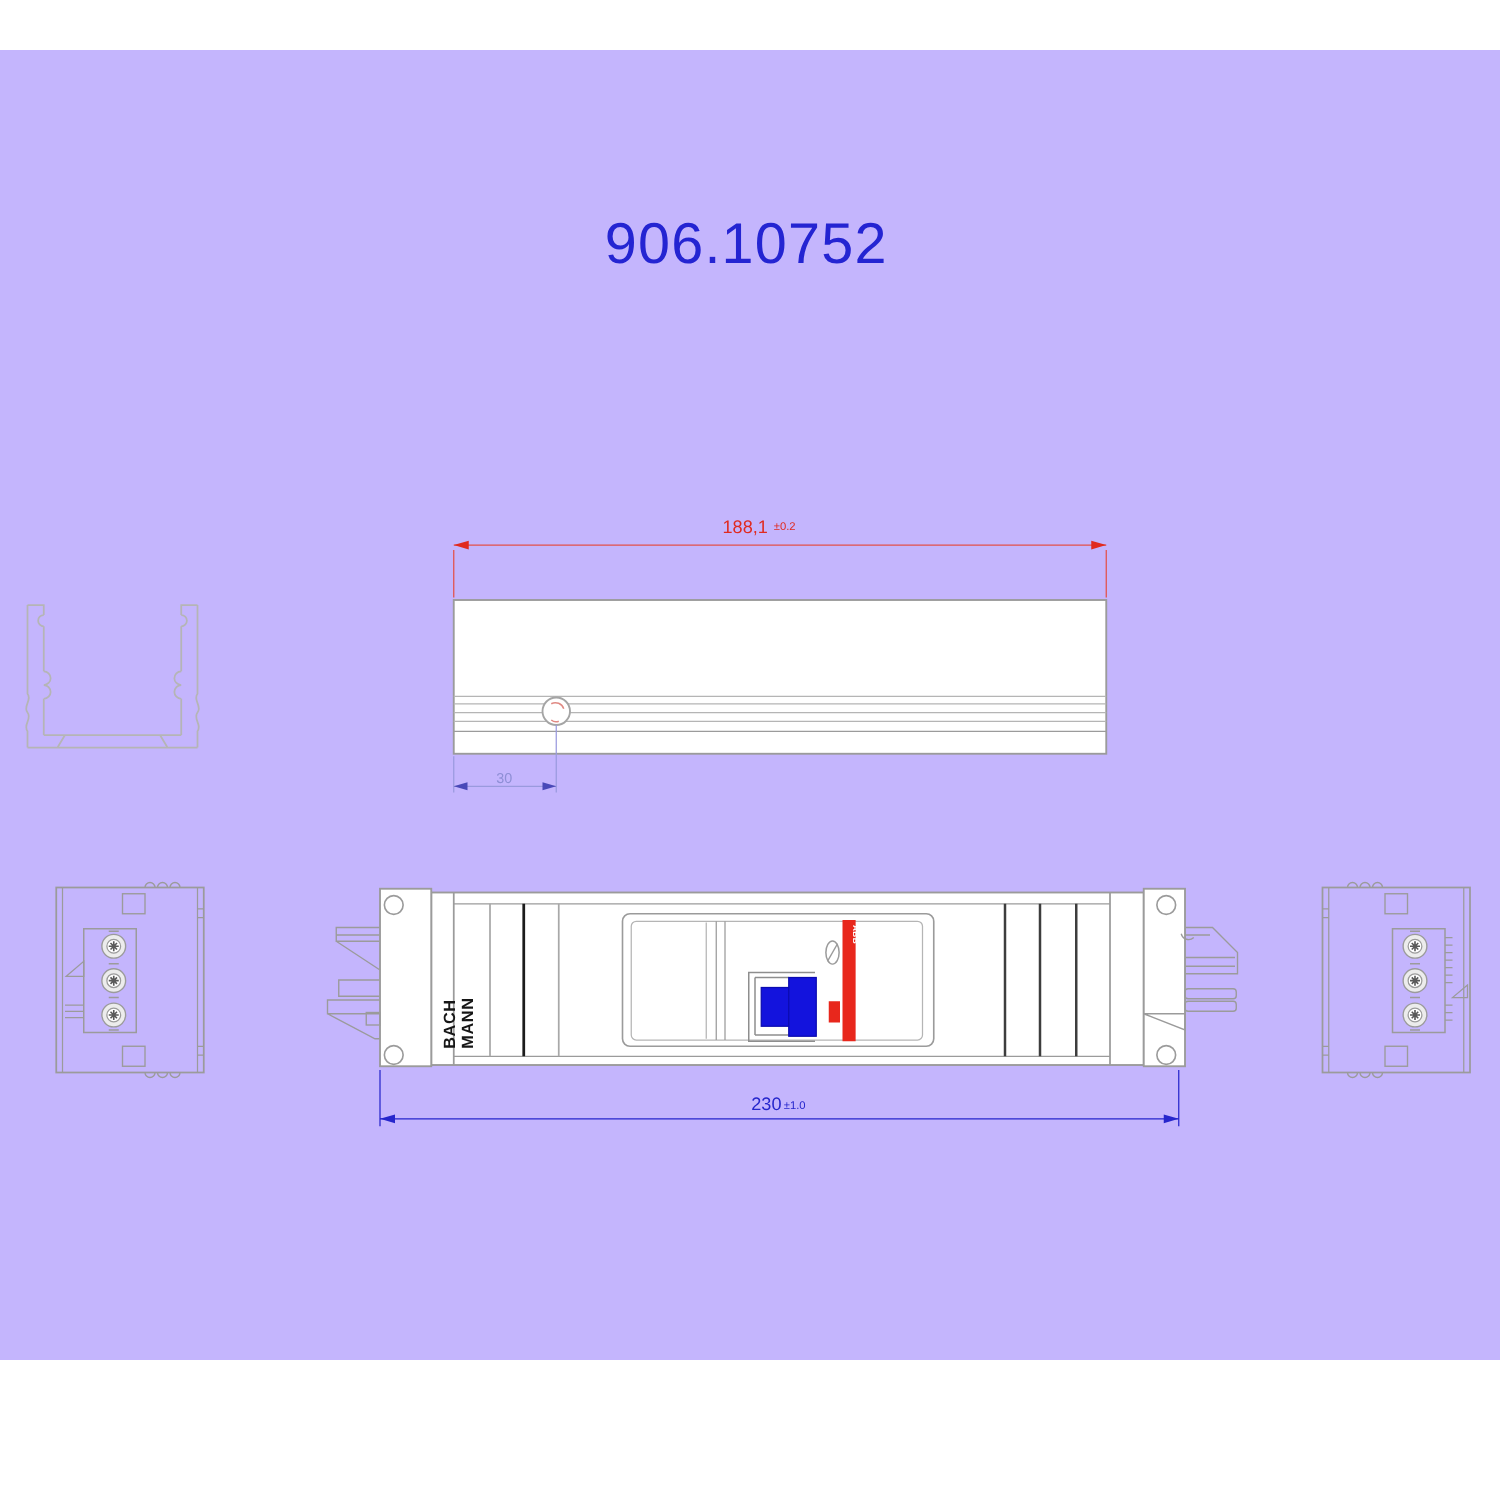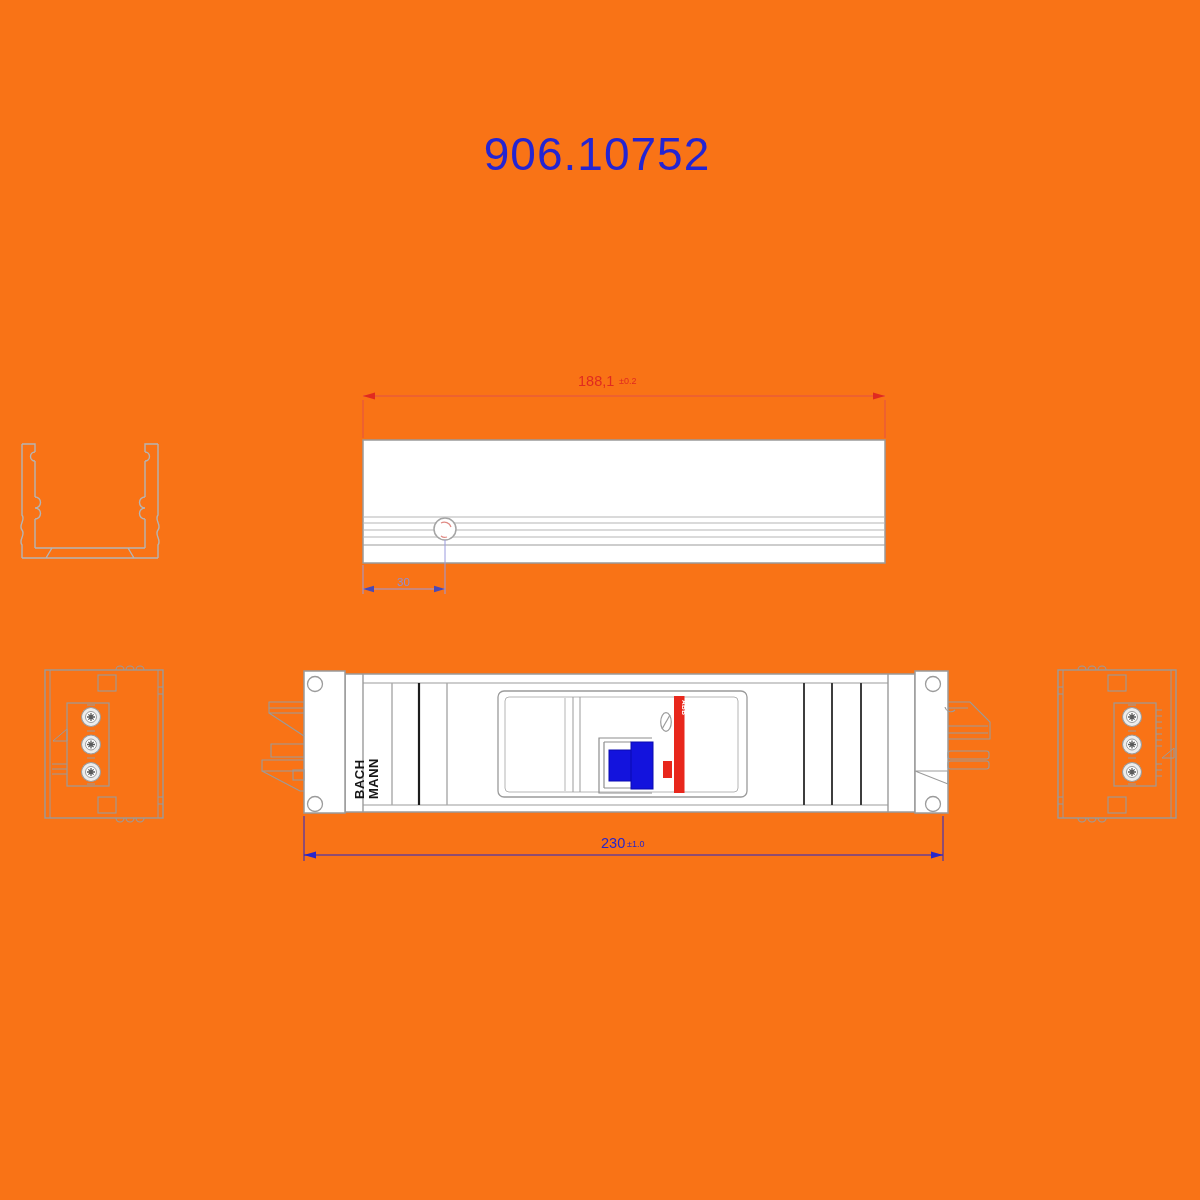--- a/index.html
+++ b/index.html
@@ -1,17 +1,17 @@
 <!DOCTYPE html>
 <html><head>
 <meta charset="utf-8">
 <style>
   html,body{margin:0;padding:0;background:#ffffff;}
-  .page{position:relative;width:1200px;height:1200px;background:#f97316;overflow:hidden;
-        font-family:"Liberation Sans",sans-serif;}
+  .page{position:relative;width:1200px;height:1048px;background:#c4b5fd;overflow:hidden;
+        font-family:"Liberation Sans",sans-serif;margin-top:40px;}
   svg{position:absolute;top:0;left:0;}
   text{font-family:"Liberation Sans",sans-serif;}
   .title-text{font-size:46px;letter-spacing:1px;}
   .dim-main{font-size:14.5px;}
   .dim-tol{font-size:9px;}
   .brand-text{font-size:13px;font-weight:bold;letter-spacing:.5px;}
   .breaker-text{font-size:6.5px;font-weight:bold;letter-spacing:.4px;}
 </style>
 </head>
 <body>

